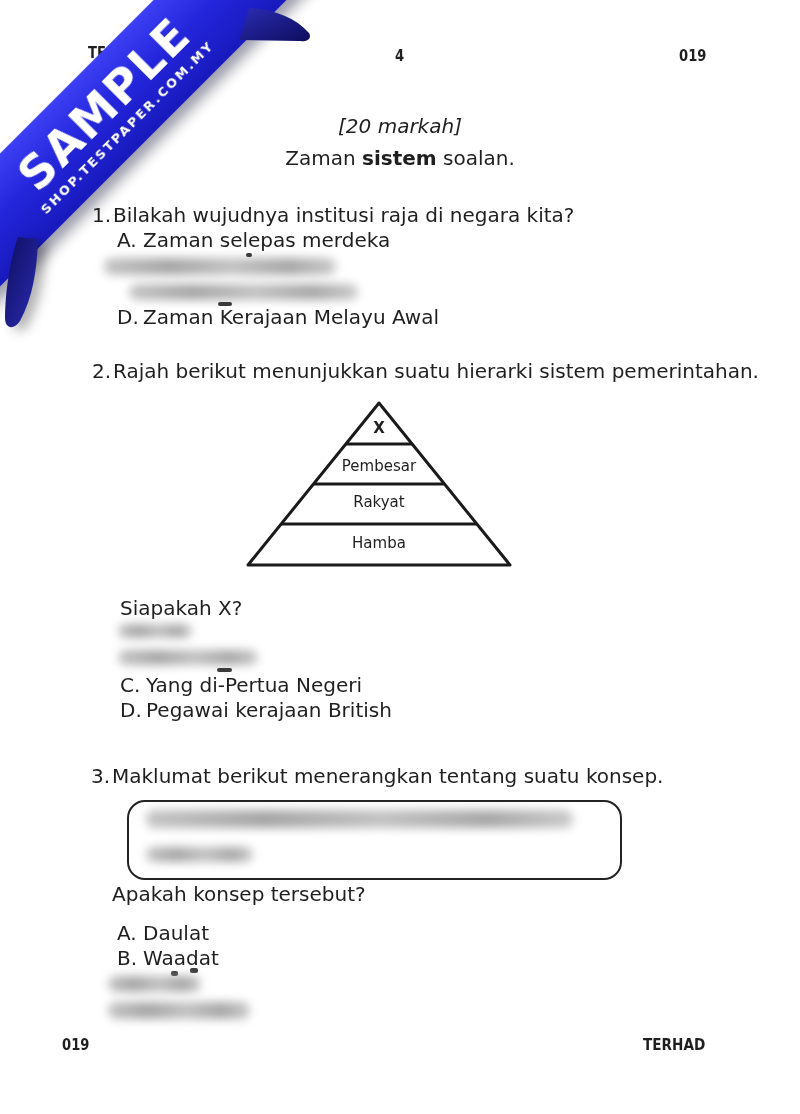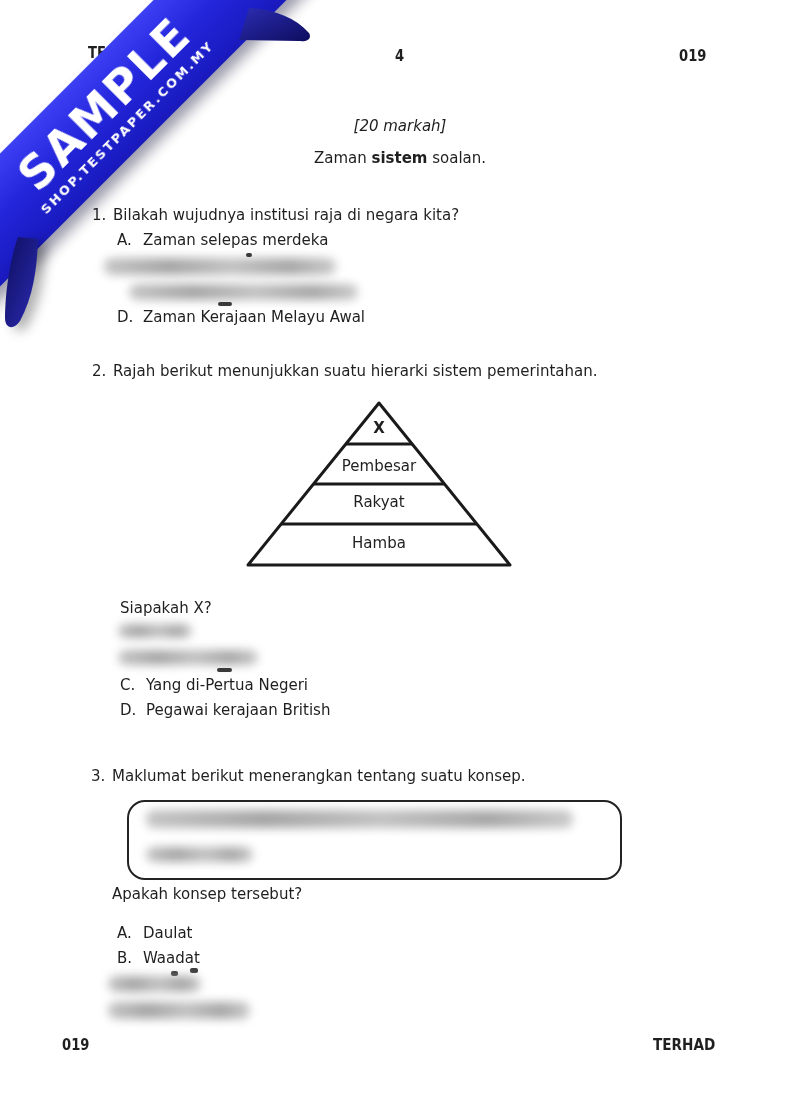--- a/index.html
+++ b/index.html
@@ -1,21 +1,21 @@
 <!DOCTYPE html>
 <html><head>
 <meta charset="utf-8">
 <style>
   html,body{margin:0;padding:0;background:#ffffff;}
   .page{
     position:relative;width:800px;height:1114px;background:#ffffff;overflow:hidden;
     font-family:"DejaVu Sans",sans-serif;color:#1f1f1f;
   }
   .abs{position:absolute;}
-  .txt{font-size:15px;line-height:19px;white-space:nowrap;}
+  .txt{font-size:20px;line-height:19px;white-space:nowrap;}
   .center{left:0;right:0;text-align:center;}
   .bold{font-weight:700;}
   .italic{font-style:italic;}
   .cond{display:inline-block;transform:scaleX(.82);transform-origin:left center;font-weight:700;font-size:16px;}
   .cond-r{display:inline-block;transform:scaleX(.85);transform-origin:right center;font-weight:700;font-size:16px;}
 
   
   .qrow{display:flex;}
   .qnum{width:21px;flex:0 0 auto;}
   .orow{display:flex;}
@@ -141,21 +141,21 @@
     <span>Waadat</span>
   </div>
   <div class="remnant" style="left:171px;top:971px;width:7px;height:5px;"></div>
   <div class="remnant" style="left:190px;top:968px;width:8px;height:5px;"></div>
   <div class="blurbar" style="left:108px;top:976px;width:93px;height:16px;"></div>
   <div class="blurbar" style="left:108px;top:1002px;width:142px;height:17px;"></div>
 
   <div class="abs" style="left:62px;top:1035px;">
     <span class="cond">019</span>
   </div>
-  <div class="abs" style="right:85px;top:1035px;">
+  <div class="abs" style="right:95px;top:1035px;">
     <span class="cond-r">TERHAD</span>
   </div>
 
   <div class="ribbon-clip">
     <div class="ribbon-band">
       <div class="ribbon-title">SAMPLE</div>
       <div class="ribbon-sub">SHOP.TESTPAPER.COM.MY</div>
     </div>
     <svg class="fold fold-tr" viewBox="0 0 82 42">
       <defs>

